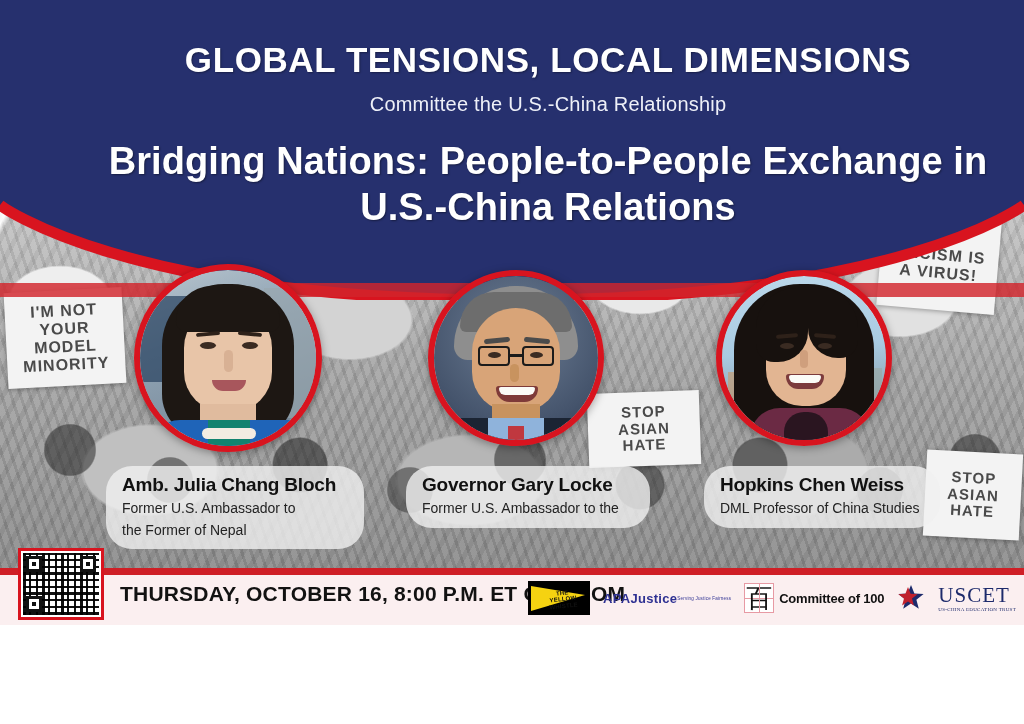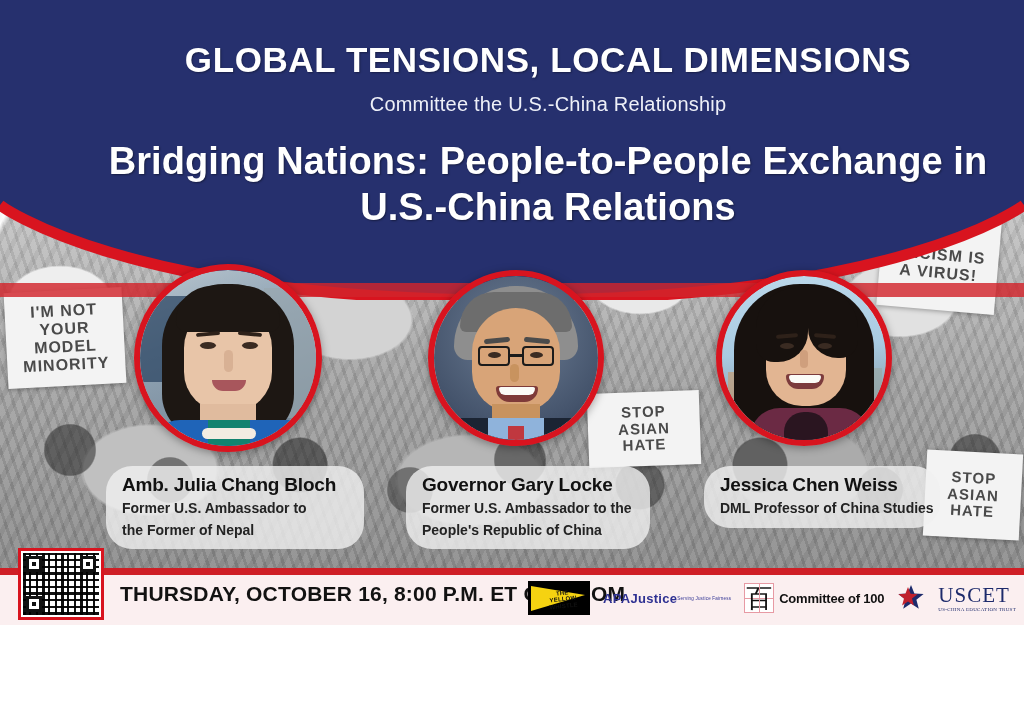--- a/index.html
+++ b/index.html
@@ -111,21 +111,21 @@
     position:absolute; z-index:6;
     background:rgba(240,240,240,.80);
     border-radius:26px;
     padding:8px 16px 10px 16px;
   }
   .pill .nm{
     font-size:19px; font-weight:700; color:#111; letter-spacing:-.2px;
     white-space:nowrap;
   }
   .pill .rl{
-    margin-top:3px; font-size:14px; font-weight:700; color:#232323;
+    margin-top:3px; font-size:14px; font-weight:400; color:#232323;
     line-height:1.33; white-space:nowrap;
   }
 
   
   .bottom-rule{
     position:absolute; left:0; top:568px; width:1024px; height:7px;
     background:#cf1f26; z-index:7;
   }
   .bottom-bar{
     position:absolute; left:0; top:575px; width:1024px; height:50px;
@@ -331,25 +331,24 @@
 
   <div class="pill" style="left:106px;top:466px;width:258px;">
     <div class="nm">Amb. Julia Chang Bloch</div>
     <div class="rl">Former U.S. Ambassador to</div>
     <div class="rl">the Former of Nepal</div>
   </div>
 
   <div class="pill" style="left:406px;top:466px;width:244px;">
     <div class="nm">Governor Gary Locke</div>
     <div class="rl">Former U.S. Ambassador to the</div>
-    <div class="rl">People's Republic of China</div>
   </div>
 
   <div class="pill" style="left:704px;top:466px;width:236px;">
-    <div class="nm">Jessica Chen Weiss</div>
+    <div class="nm">Hopkins Chen Weiss</div>
     <div class="rl">DML Professor of China Studies</div>
   </div>
 
   <div class="bottom-rule"></div>
   <div class="bottom-bar"></div>
 
   <div class="date-line">THURSDAY, OCTOBER 16, 8:00 P.M. ET ON ZOOM</div>
 
   <div class="qr">
     <div class="qr-grid"></div>

